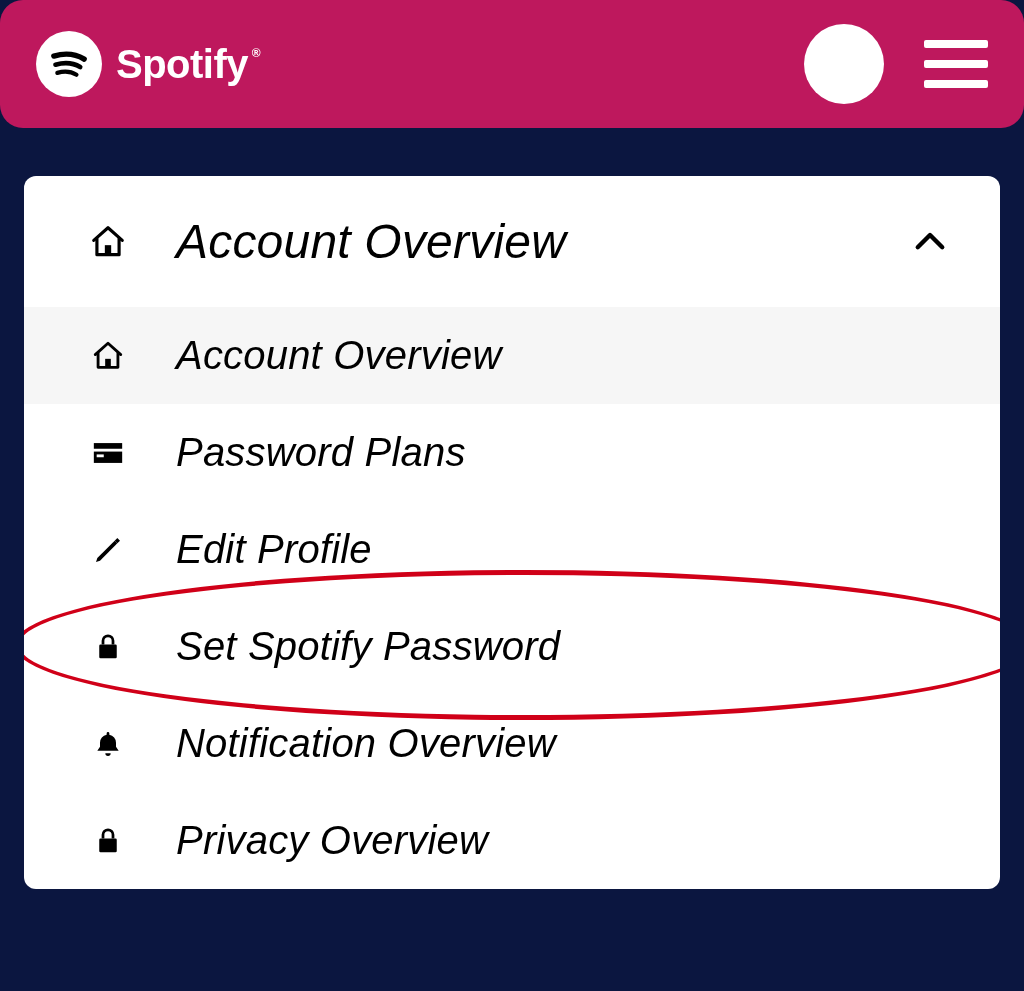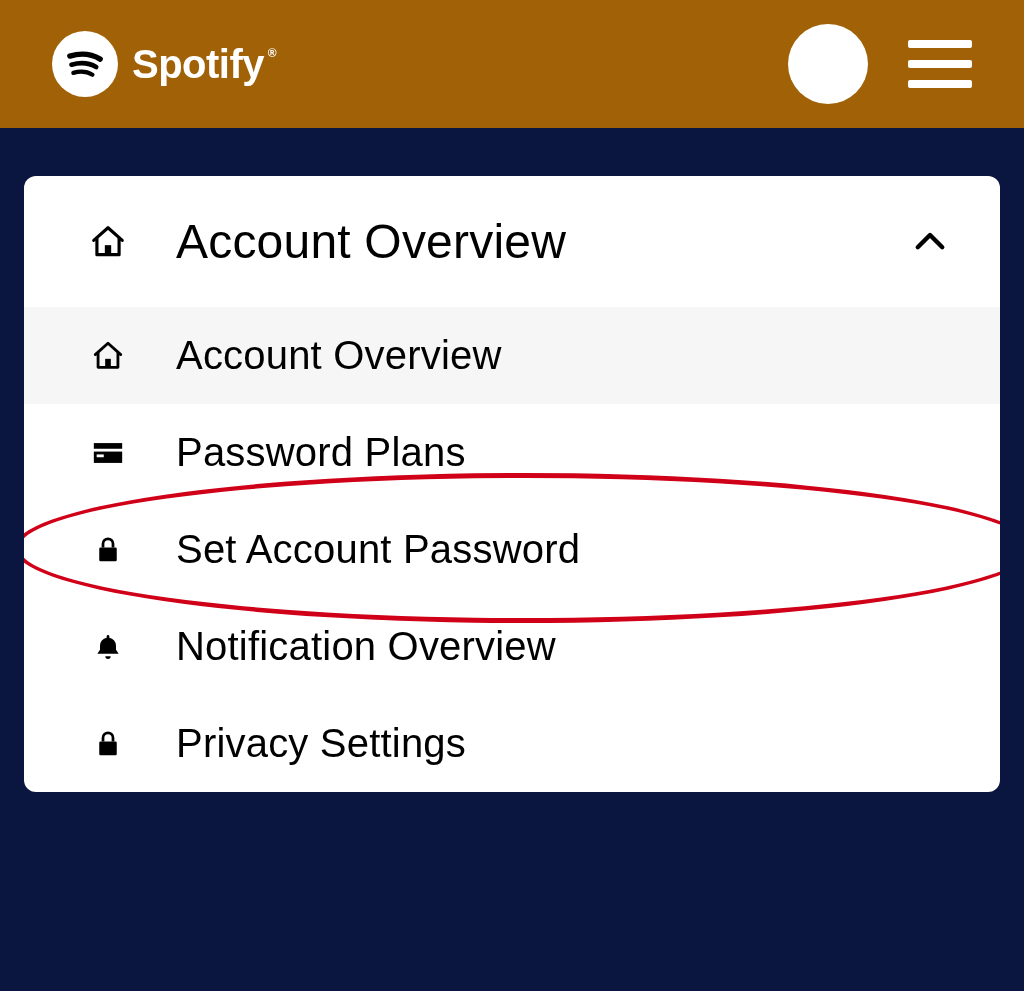--- a/index.html
+++ b/index.html
@@ -6,25 +6,26 @@
   html, body { width: 1024px; height: 991px; overflow: hidden; }
   body {
     font-family: -apple-system, BlinkMacSystemFont, "Segoe UI", Helvetica, Arial, sans-serif;
     background: #0b1640;
   }
 
   
   .header {
     width: 100%;
     height: 128px;
-    background: #a16207;
+    background: #be185d;
     display: flex;
     align-items: center;
     justify-content: space-between;
-    padding: 0 52px;
+    padding: 0 36px;
+    border-radius: 23px;
   }
   .brand {
     display: flex;
     align-items: center;
     gap: 14px;
     color: #fff;
   }
   .brand-logo {
     width: 66px; height: 66px;
     border-radius: 50%;
@@ -67,20 +68,21 @@
   .hamburger span {
     height: 8px;
     width: 100%;
     background: #fff;
     border-radius: 2px;
   }
 
   
   .content-wrap {
     padding: 48px 24px 0 24px;
+    font-style: italic;
   }
   .panel {
     background: #fff;
     border-radius: 12px;
     overflow: hidden;
     position: relative;
   }
 
   .row {
     display: flex;
@@ -188,46 +190,55 @@
       <div class="icon">
         <svg viewBox="0 0 24 24" width="34" height="34">
           <rect x="2" y="5" width="20" height="4" fill="#000"></rect>
           <rect x="2" y="11" width="20" height="8" fill="#000"></rect>
           <rect x="4" y="13" width="5" height="2" fill="#fff"></rect>
         </svg>
       </div>
       <div class="label">Password Plans</div>
     </div>
 
+    <div class="row">
+      <div class="icon">
+        <svg viewBox="0 0 24 24" width="32" height="32" fill="#000">
+          <path d="M3 21 L6 20 L19 7 L17 5 L4 18 Z"></path>
+          <path d="M17 5 L19 7 L21 5 L19 3 Z"></path>
+        </svg>
+      </div>
+      <div class="label">Edit Profile</div>
+    </div>
 
     <div class="row" style="position:relative;">
       <div class="icon">
         <svg viewBox="0 0 24 24" width="30" height="30" fill="#000">
           <rect x="5" y="10" width="14" height="11" rx="1"></rect>
           <path d="M8 10 V7 a4 4 0 0 1 8 0 V10" fill="none" stroke="#000" stroke-width="2.2"></path>
         </svg>
       </div>
-      <div class="label">Set Account Password</div>
+      <div class="label">Set Spotify Password</div>
       <div class="annotation-ellipse" style="top:-28px;"></div>
     </div>
 
     <div class="row">
       <div class="icon">
         <svg viewBox="0 0 24 24" width="32" height="32" fill="#000">
           <path d="M12 3 a1 1 0 0 1 1 1 v1 a6 6 0 0 1 5 6 v3 l2 3 H4 l2-3 v-3 a6 6 0 0 1 5-6 V4 a1 1 0 0 1 1-1 Z"></path>
           <path d="M10 19 a2 2 0 0 0 4 0 Z"></path>
         </svg>
       </div>
       <div class="label">Notification Overview</div>
     </div>
 
     <div class="row">
       <div class="icon">
         <svg viewBox="0 0 24 24" width="30" height="30" fill="#000">
           <rect x="5" y="10" width="14" height="11" rx="1"></rect>
           <path d="M8 10 V7 a4 4 0 0 1 8 0 V10" fill="none" stroke="#000" stroke-width="2.2"></path>
         </svg>
       </div>
-      <div class="label">Privacy Settings</div>
+      <div class="label">Privacy Overview</div>
     </div>
 
   </div>
 </div>
 
 </body></html>

